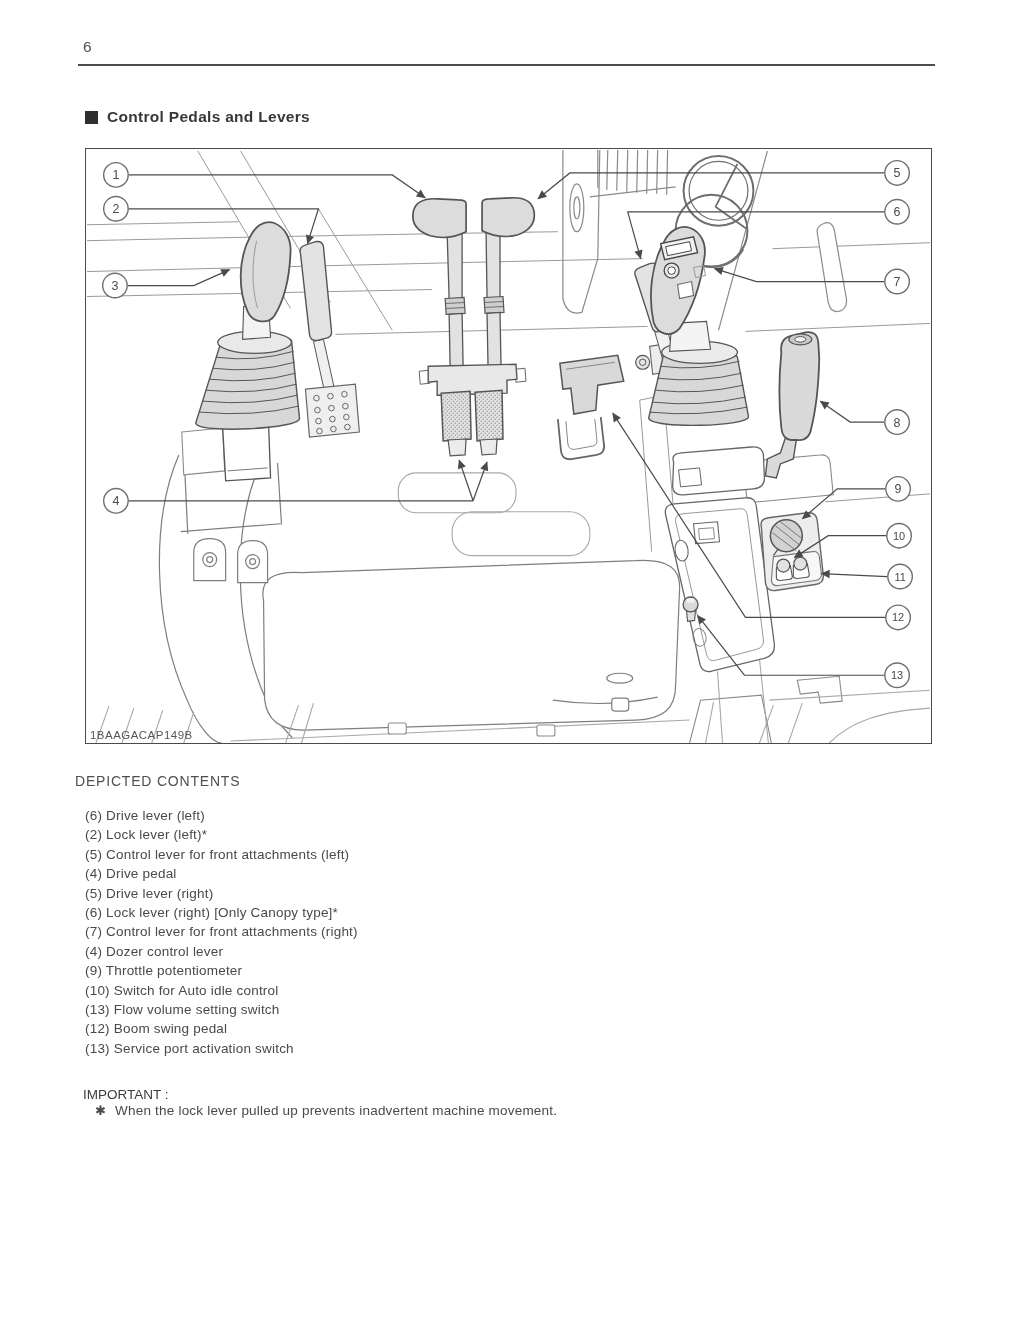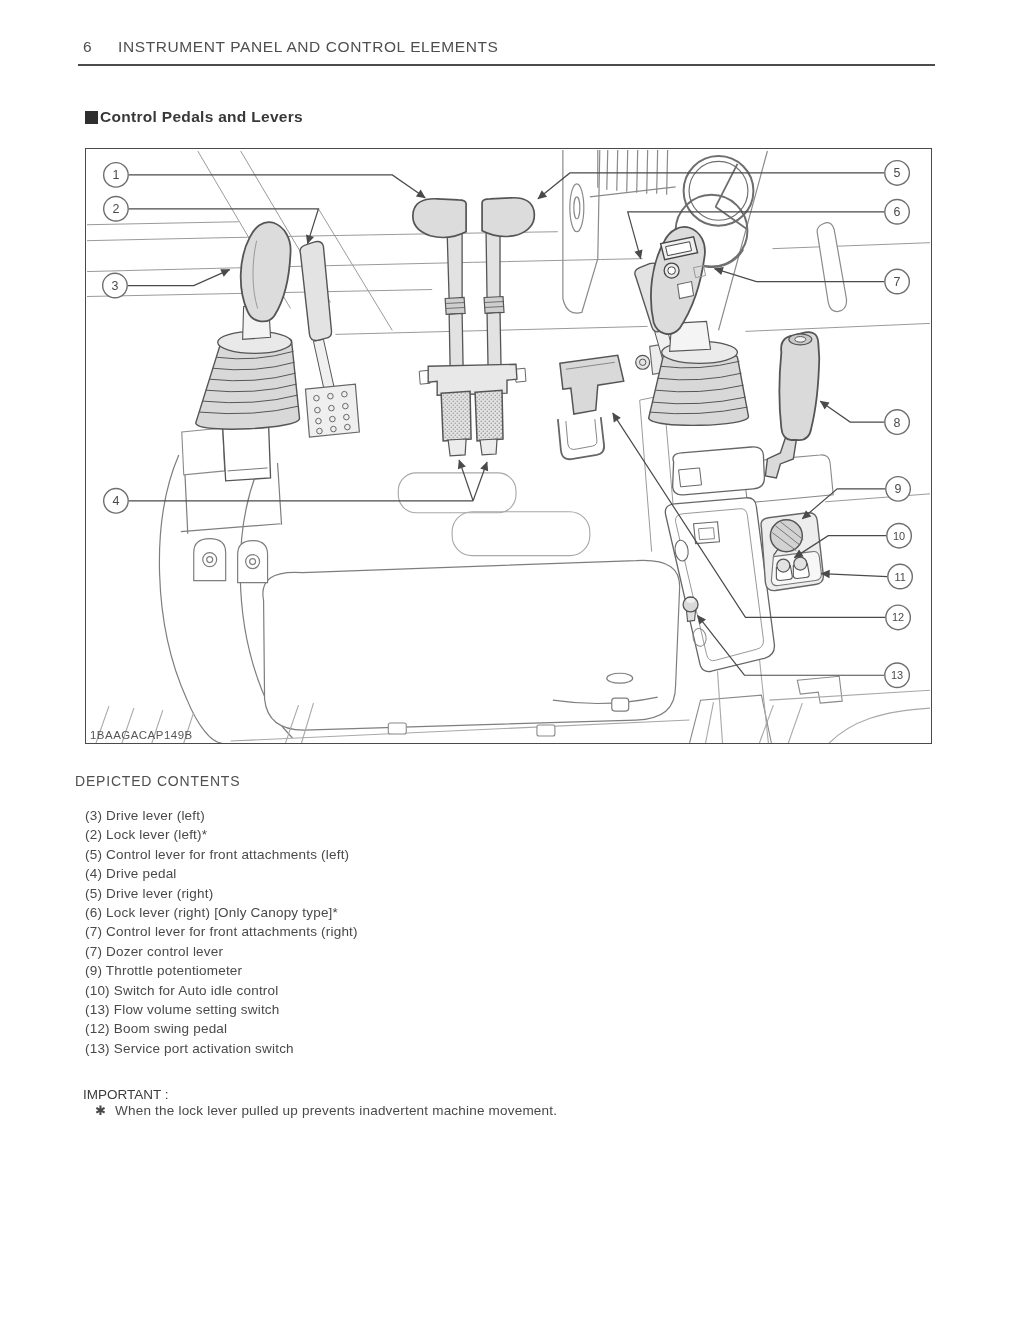--- a/index.html
+++ b/index.html
@@ -5,40 +5,39 @@
   html,body{margin:0;padding:0;background:#e8e8e8;}
   .page{
     position:relative;width:1024px;height:1322px;background:#ffffff;
     font-family:"Liberation Sans", sans-serif;color:#4a4a4a;overflow:hidden;
     margin:0 auto;
   }
   .abs{position:absolute;}
   .page-num{left:83px;top:38px;font-size:15.5px;letter-spacing:.3px;color:#4f4f4f;}
   .page-title{left:118px;top:38px;font-size:15.5px;letter-spacing:.6px;color:#4f4f4f;}
   .header-rule{left:78px;top:64px;width:857px;height:2px;background:#4c4c4c;}
-  .section-heading{left:85px;top:108px;display:flex;align-items:center;gap:2px;}
+  .section-heading{left:85px;top:108px;display:flex;align-items:center;gap:9px;}
   .section-square{width:13px;height:13px;background:#2f2f2f;display:inline-block;}
   .section-title{font-size:15.5px;font-weight:bold;color:#383838;letter-spacing:.3px;}
   .figure-panel{left:85px;top:148px;width:847px;height:596px;border:1.6px solid #4a4a4a;box-sizing:border-box;background:#fff;}
   .figure-panel svg{display:block;width:100%;height:100%;}
   .contents-heading{left:75px;top:773px;font-size:14px;letter-spacing:.8px;color:#4f4f4f;}
   .contents-list{left:85px;top:806px;font-size:13.5px;line-height:19.4px;color:#494949;letter-spacing:.2px;}
   .contents-list ol{list-style:none;margin:0;padding:0;}
   .important-label{left:83px;top:1087px;font-size:13.5px;font-weight:normal;color:#3d3d3d;}
   .important-line{left:95px;top:1103px;font-size:13.5px;color:#494949;display:flex;gap:9px;letter-spacing:.2px;}
   .asterisk{font-size:13px;}
   text{font-family:"Liberation Sans", sans-serif;}
 </style>
 </head>
 <body>
 
 <div class="page">
 
   <div class="abs page-num">6</div>
-  <div class="abs page-title">INSTRUMENT PANEL AND CONTROL ELEMENTS</div>
   <div class="abs header-rule"></div>
 
   <div class="abs section-heading">
     <span class="section-square"></span>
     <span class="section-title">Control Pedals and Levers</span>
   </div>
 
   <div class="abs figure-panel">
     <svg viewBox="85 148 847 596" preserveAspectRatio="none">
       <defs>
@@ -355,28 +354,28 @@
       </g>
 
       <text x="89" y="740" font-size="11.5" fill="#555" letter-spacing="0.5">1BAAGACAP149B</text>
     </svg>
   </div>
 
   <div class="abs contents-heading">DEPICTED CONTENTS</div>
 
   <div class="abs contents-list">
     <ol>
-      <li>(3) Drive lever (left)</li>
+      <li>(6) Drive lever (left)</li>
       <li>(2) Lock lever (left)*</li>
       <li>(5) Control lever for front attachments (left)</li>
       <li>(4) Drive pedal</li>
       <li>(5) Drive lever (right)</li>
       <li>(6) Lock lever (right) [Only Canopy type]*</li>
       <li>(7) Control lever for front attachments (right)</li>
-      <li>(7) Dozer control lever</li>
+      <li>(4) Dozer control lever</li>
       <li>(9) Throttle potentiometer</li>
       <li>(10) Switch for Auto idle control</li>
       <li>(13) Flow volume setting switch</li>
       <li>(12) Boom swing pedal</li>
       <li>(13) Service port activation switch</li>
     </ol>
   </div>
 
   <div class="abs important-label">IMPORTANT :</div>
   <div class="abs important-line">

